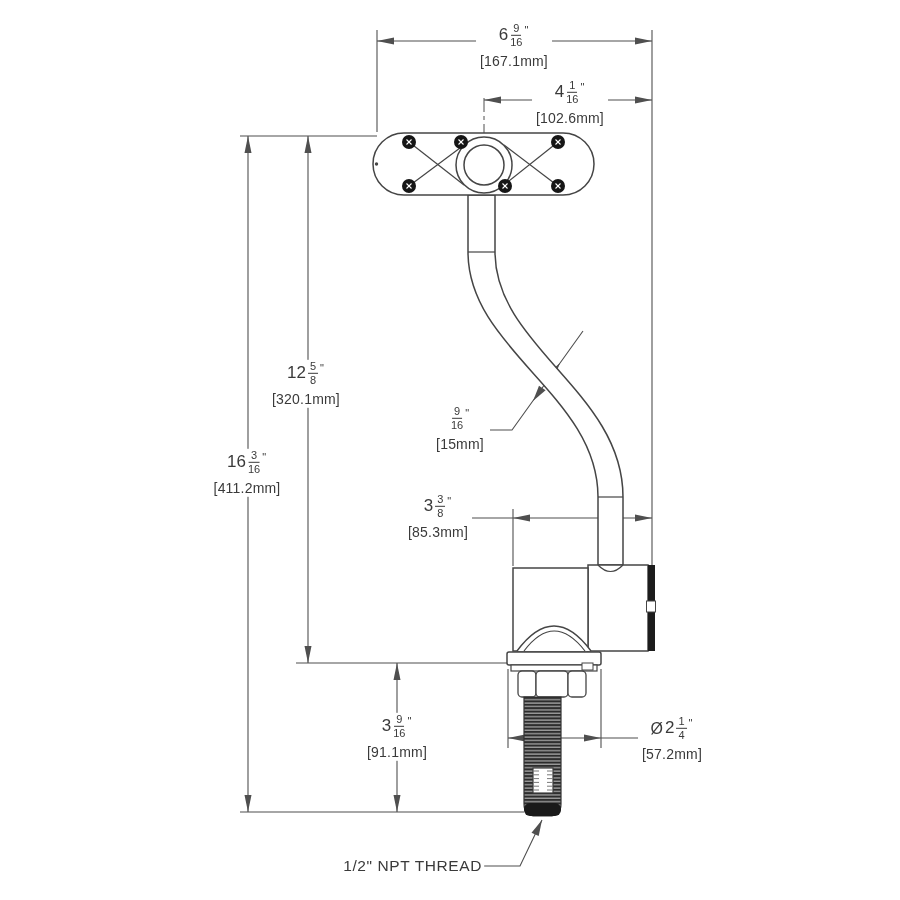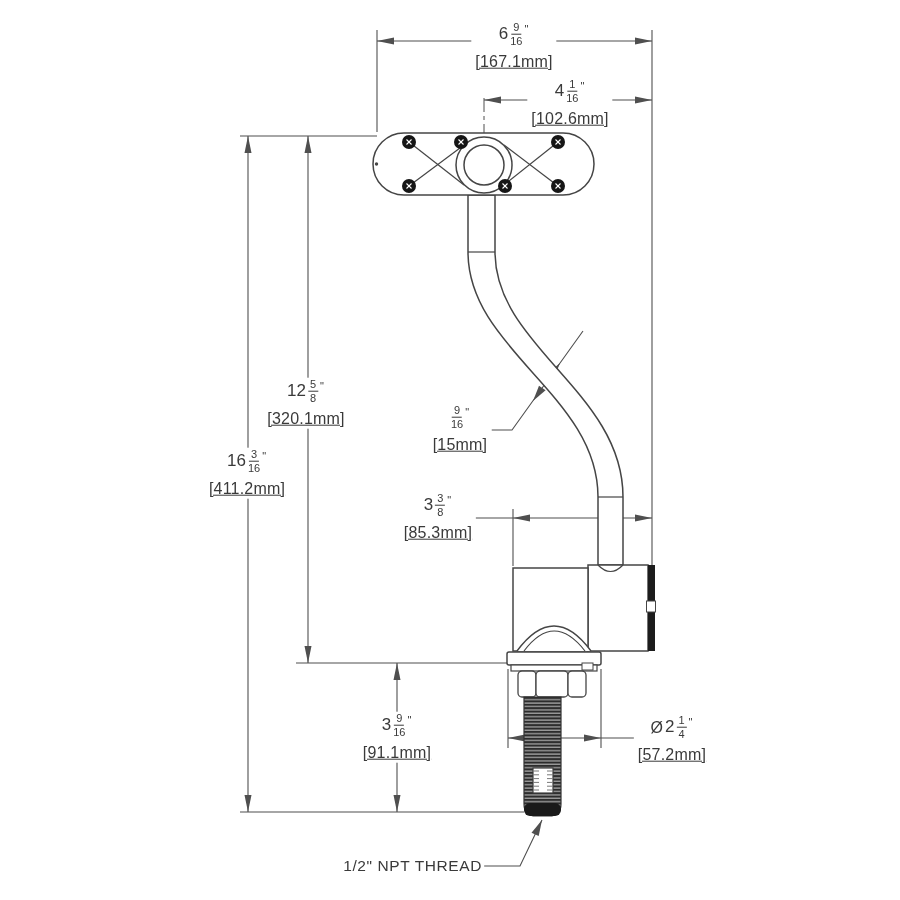--- a/index.html
+++ b/index.html
@@ -12,21 +12,21 @@
     position:absolute;display:flex;flex-direction:column;align-items:center;
     background:#fff;padding:1px 4px;transform:translate(-50%,-50%);
     white-space:nowrap;line-height:1.1;
   }
   .inches{display:flex;align-items:center;font-size:17px;gap:1px;}
   .prefix{font-size:16px;margin-right:1px;}
   .frac{display:inline-flex;flex-direction:column;align-items:center;font-size:11px;line-height:1;margin:0 1px;}
   .frac .num{border-bottom:1.3px solid #3a3a3a;padding:0 2px 1px;}
   .frac .den{padding-top:1px;}
   .unit{font-size:11px;margin-top:-10px;letter-spacing:1px;}
-  .mm{font-size:16px;margin-top:6px;letter-spacing:0.2px;text-decoration:underline;}
+  .mm{font-size:14px;margin-top:6px;letter-spacing:0.2px;}
   .note{
     position:absolute;transform:translate(-100%,-50%);background:#fff;
     font-size:15.5px;letter-spacing:0.6px;white-space:nowrap;padding:1px 2px;
   }
 </style>
 </head>
 <body>
 
 <div class="stage">
 
@@ -204,21 +204,21 @@
     <span>16</span>
     <span class="frac">
       <span class="num">3</span>
       <span class="den">16</span>
     </span>
     <span class="unit">"</span>
   </div>
   <div class="mm">[411.2mm]</div>
 </div>
 
-<div class="dim" style="left:306px;top:403px;justify-content:flex-end;">
+<div class="dim" style="left:306px;top:384px;justify-content:flex-end;">
   <div class="inches">
     <span>12</span>
     <span class="frac">
       <span class="num">5</span>
       <span class="den">8</span>
     </span>
     <span class="unit">"</span>
   </div>
   <div class="mm">[320.1mm]</div>
 </div>

